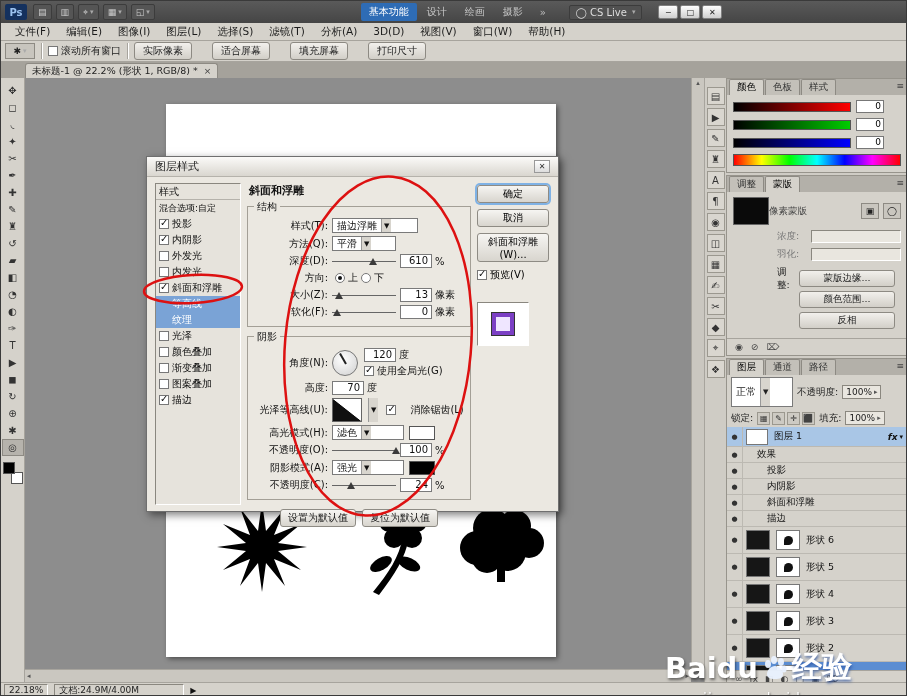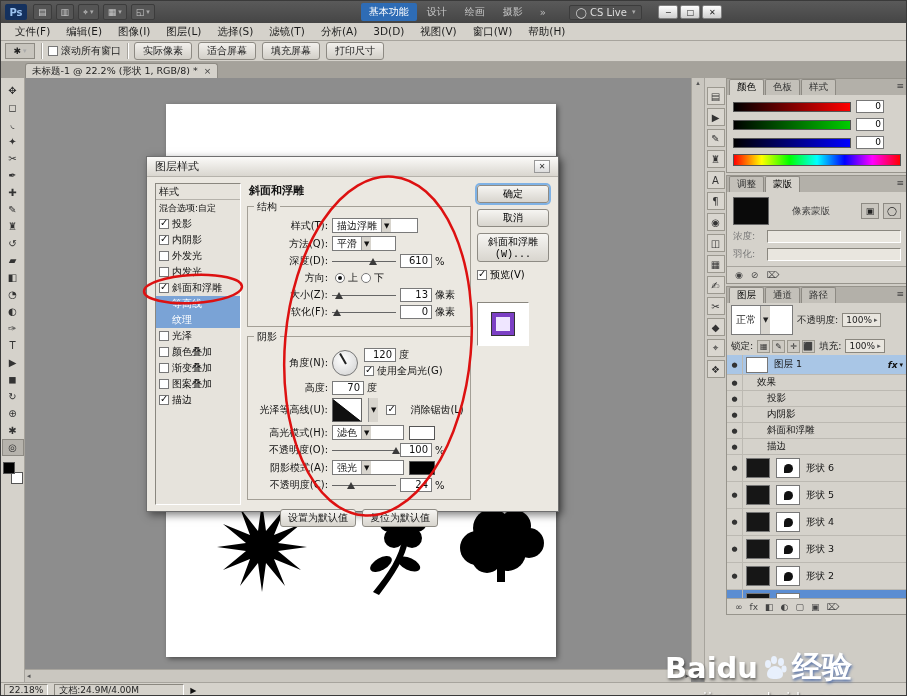--- a/index.html
+++ b/index.html
@@ -77,21 +77,21 @@
   .radio.on::after{content:"";position:absolute;left:2px;top:2px;width:4px;height:4px;border-radius:50%;background:#111;}
   .dial{width:26px;height:26px;border-radius:50%;border:1px solid #777;background:radial-gradient(circle at 40% 35%,#fff,#cfcfcf);position:relative;margin-right:6px;flex:none;}
   .dial-needle{position:absolute;left:13px;top:12px;width:12px;height:2px;background:#222;transform-origin:0 50%;transform:rotate(-120deg);}
   .contour-thumb{width:30px;height:24px;border:1px solid #666;background:linear-gradient(to top right,#101010 49%,#fff 51%);margin-right:2px;}
   .mini-swatch{width:26px;height:14px;border:1px solid #555;margin-left:5px;}
   .mini-swatch.white{background:#fff;}
   .mini-swatch.black{background:#000;}
   .dlg-btn{padding:1px 7px;background:linear-gradient(#f6f5f2,#d8d5ce);border:1px solid #8e8b84;border-radius:3px;font-size:10px;}
   .bp-footer{display:flex;gap:6px;justify-content:center;margin-top:6px;}
   #dlg-actions{position:absolute;left:330px;top:28px;width:78px;display:flex;flex-direction:column;gap:6px;font-size:10px;}
-  #dlg-actions .dlg-btn{width:72px;text-align:center;font-family:Liberation Mono, monospace;}
+  #dlg-actions .dlg-btn{width:72px;text-align:center;}
   .dlg-btn.primary{box-shadow:0 0 0 2px #7fb2e5;}
   .prev-wrap{margin-top:14px;width:52px;height:44px;border:1px solid;border-color:#8a877f #fff #fff #8a877f;background:#fff;display:flex;align-items:center;justify-content:center;}
   .prev-sq{width:22px;height:22px;border:4px solid #7b3fc4;outline:1px solid #333;background:#efe6ff;}
 
   
   #dock{position:absolute;left:703px;top:77px;width:22px;height:604px;background:#cfccc5;border-left:1px solid #a7a49d;padding-top:6px;}
   .dock-icon{width:18px;height:18px;margin:3px auto;background:#d9d6cf;border:1px solid #9b988f;display:flex;align-items:center;justify-content:center;font-size:10px;color:#333;}
 
   
   #rightcol{position:absolute;left:725px;top:77px;width:182px;height:604px;background:#cfccc5;}
@@ -103,21 +103,21 @@
   .crow{display:flex;align-items:center;gap:5px;margin:5px 6px;}
   .cbar{width:118px;height:10px;border:1px solid #555;flex:none;}
   .grad-r{background:linear-gradient(to right,#000,#f00);}
   .grad-g{background:linear-gradient(to right,#000,#0c0);}
   .grad-b{background:linear-gradient(to right,#000,#00f);}
   .cval{width:28px;height:13px;background:#fff;border:1px solid #777;font-size:9px;text-align:right;padding:0 2px;}
   .spectrum{height:12px;margin:4px 6px 6px;border:1px solid #555;background:linear-gradient(to right,#f00,#ff0,#0f0,#0ff,#00f,#f0f,#f00);}
   .mrow{display:flex;align-items:center;margin:5px 6px;font-size:9.5px;color:#222;}
   .mthumb{width:36px;height:28px;background:#0a0a0a;border:1px solid #666;}
   .micon{width:18px;height:16px;border:1px solid #8d8a83;background:#c9c6bf;display:flex;align-items:center;justify-content:center;font-size:9px;margin-left:4px;}
-  .mlabel{width:34px;color:#777;}
+  .mlabel{width:34px;color:#777;margin-left:44px;}
   .mgroove{flex:1;height:13px;border:1px solid;border-color:#8a877f #fff #fff #8a877f;background:#e9e6df;}
   .mask-btn{width:96px;margin:4px 6px 4px auto;padding:1px 4px;text-align:center;background:linear-gradient(#f2f0ec,#d2cfc8);border:1px solid #8d8a83;border-radius:3px;font-size:9.5px;}
   .mfooter{display:flex;gap:8px;justify-content:flex-start;padding:3px 8px;border-top:1px solid #a7a49d;font-size:9px;color:#444;}
 
   #layers-panel{height:329px;display:flex;flex-direction:column;}
   .lctl{display:flex;align-items:center;gap:4px;padding:2px 4px;font-size:9.5px;color:#222;}
   .lctl .dd{height:30px;}
   .mini-num{background:#e9e6df;border:1px solid #8a877f;height:14px;padding:0 3px;font-size:9px;display:inline-flex;align-items:center;}
   .lock-ic{width:13px;height:13px;border:1px solid #9b988f;background:#cdcac3;font-size:8px;display:inline-flex;align-items:center;justify-content:center;color:#333;}
   #layer-rows{flex:1;overflow:hidden;background:#d5d2cb;}
@@ -204,21 +204,21 @@
   </div>
 
   <div id="optionsbar">
     <span class="tool-preset">✱<span class="tb-arr">▾</span></span>
     <span class="opt-sep"></span>
     <span class="opt-check">
       <span class="cb"></span>
       <span>滚动所有窗口</span>
     </span>
     <span class="opt-sep"></span>
-    <span id="opt-buttons" style="display:flex;gap:6px">
+    <span id="opt-buttons" style="display:flex;gap:20px">
         <span class="opt-btn">实际像素</span>
         <span class="opt-btn">适合屏幕</span>
         <span class="opt-btn">填充屏幕</span>
         <span class="opt-btn">打印尺寸</span>
       </span>
   </div>
 
   <div id="tabbar">
     <span class="doc-tab">
       <span>未标题-1 @ 22.2% (形状 1, RGB/8) *</span>
@@ -546,31 +546,39 @@
     </div>
 
     <div class="panel">
       <div class="ptabs" id="masks-tabs">
           <span class="ptab">调整</span>
           <span class="ptab active">蒙版</span>
           <span class="panel-menu">≡</span>
         </div>
       <div class="mrow">
         <span class="mthumb"></span>
-        <span style="margin-left:23px;color:#444">像素蒙版</span>
+        <span style="margin-left:0;color:#444">像素蒙版</span>
         <span class="micon" style="margin-left:auto">▣</span>
         <span class="micon">◯</span>
       </div>
       <div class="mrow">
         <span class="mlabel">浓度:</span>
         <span class="mgroove"></span>
       </div>
       <div class="mrow">
         <span class="mlabel">羽化:</span>
         <span class="mgroove"></span>
+      </div>
+      <div class="mrow" style="align-items:flex-start">
+        <span class="mlabel" style="color:#222">调整:</span>
+        <span id="mask-buttons" style="flex:1">
+            <div class="mask-btn">蒙版边缘...</div>
+            <div class="mask-btn">颜色范围...</div>
+            <div class="mask-btn">反相</div>
+          </span>
       </div>
       <div class="mfooter" id="masks-footer">
           <span>◉</span>
           <span>⊘</span>
           <span>⌦</span>
         </div>
     </div>
 
     <div class="panel" id="layers-panel">
       <div class="ptabs" id="layers-tabs">

